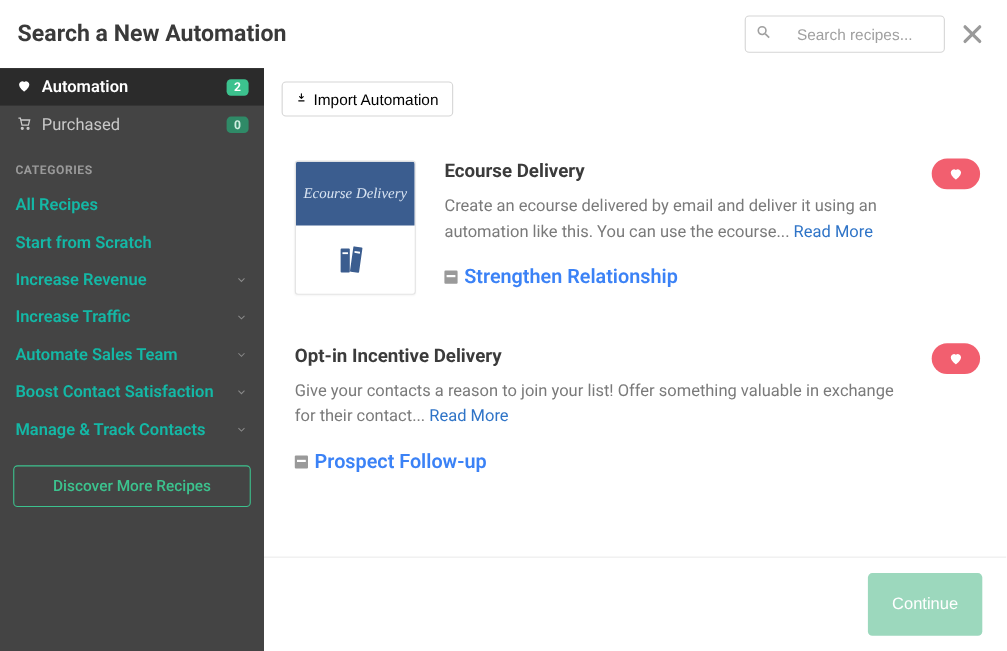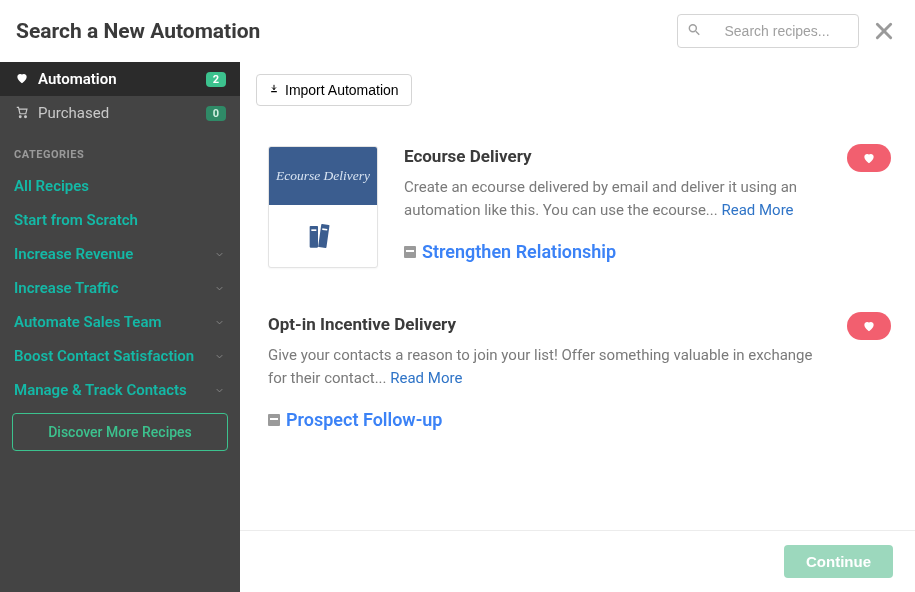--- a/index.html
+++ b/index.html
@@ -135,21 +135,21 @@
   .chevron {
     width: 14px;
     height: 14px;
     display: inline-flex;
     align-items: center;
     justify-content: center;
   }
   .chevron svg { width: 11px; height: 11px; stroke: #8a8a8a; fill: none; stroke-width: 2; }
 
   .discover-btn {
-    margin: 6px 12px;
+    margin: 16px 12px;
     border: 1px solid #3cc28e;
     color: #3cc28e;
     border-radius: 4px;
     text-align: center;
     padding: 10px 8px;
     font-size: 14px;
     font-weight: 500;
     cursor: pointer;
     background: transparent;
   }
@@ -280,25 +280,25 @@
 
   .footer {
     border-top: 1px solid #ececec;
     padding: 14px 22px;
     display: flex;
     justify-content: flex-end;
   }
   .continue-btn {
     background: #9cd8bd;
     color: #fff;
-    font-weight: 700;
+    font-weight: 400;
     font-size: 15px;
     border: none;
     border-radius: 4px;
-    padding: 8px 22px;
+    padding: 20px 22px;
     cursor: pointer;
   }
 </style>
 </head>
 <body>
 
 <div class="modal">
   <div class="header">
     <h1>Search a New Automation</h1>
     <div class="search-wrap">

